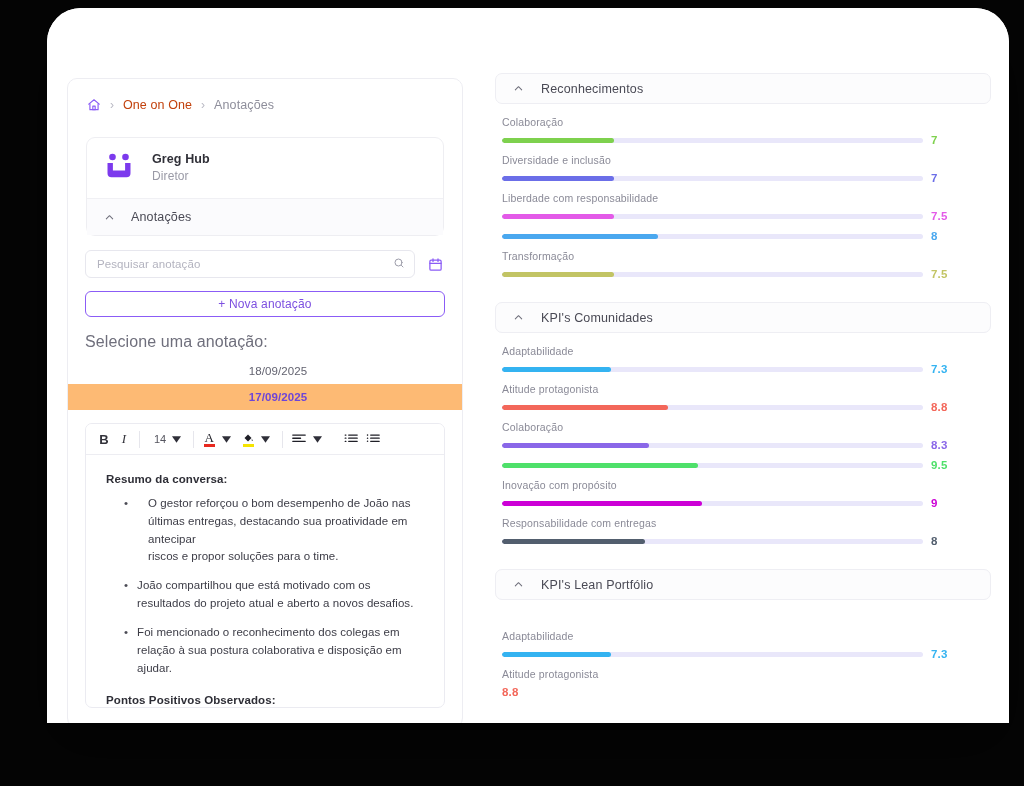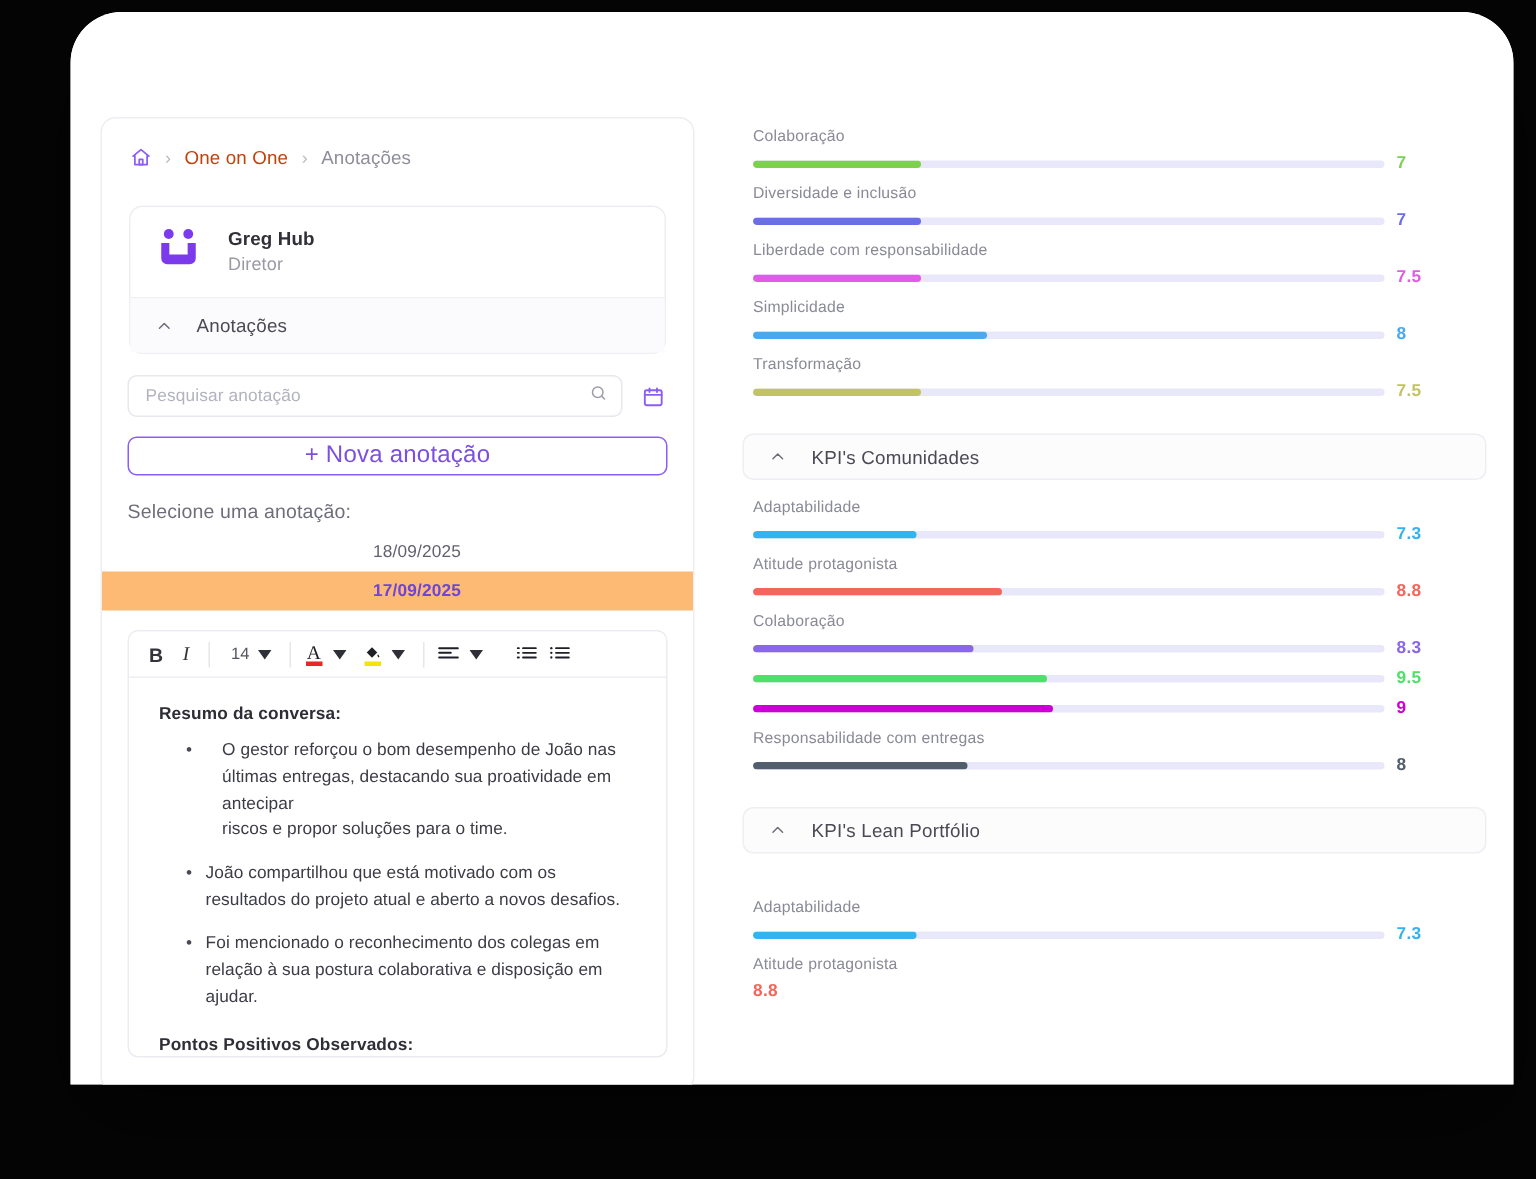--- a/index.html
+++ b/index.html
@@ -151,27 +151,27 @@
   .new-note-btn {
     display: block;
     margin: 13px 17px 0 17px;
     width: calc(100% - 34px);
     height: 26px;
     border: 1px solid #8b5cf6;
     border-radius: 6px;
     background: #fff;
     color: #7c4fe0;
     font-family: inherit;
-    font-size: 16px;
+    font-size: 12px;
     letter-spacing: .15px;
     cursor: pointer;
   }
 
   .select-label {
-    font-size: 13px;
+    font-size: 16px;
     color: #6f6f7c;
     padding: 16px 0 0 17px;
     letter-spacing: .1px;
   }
   .date-list { margin-top: 7px; text-align: center; }
   .date-item {
     padding: 7px 0 7px 26px;
     font-size: 11.5px;
     color: #62626f;
     letter-spacing: .1px;
@@ -468,20 +468,28 @@
               <p class="doc-h second">Pontos Positivos Observados:</p>
 
             </div>
           </div>
 
         </div>
       </div>
 
       <div class="col-right" id="kpi-column">
           <div class="kpi-section">
+            <div class="kpi-head">
+              <span class="chev">
+                <svg width="11" height="11" viewBox="0 0 24 24" fill="none" stroke="#6e6e7a" stroke-width="2.2" stroke-linecap="round" stroke-linejoin="round">
+                  <path d="M5 15l7-7 7 7"></path>
+                </svg>
+              </span>
+              <span class="kpi-head-title">Reconhecimentos</span>
+            </div>
             <div class="kpi-rows">
               <div class="kpi-row">
                 <div class="kpi-label">Colaboração</div>
                 <div class="kpi-bar-line">
                   <div class="kpi-track">
                     <div class="kpi-fill" style="width:26.5%;background:#7ed14e;"></div>
                   </div>
                   <div class="kpi-value" style="color:#7ed14e;">7</div>
                 </div>
               </div>
@@ -497,21 +505,20 @@
               <div class="kpi-row">
                 <div class="kpi-label">Liberdade com responsabilidade</div>
                 <div class="kpi-bar-line">
                   <div class="kpi-track">
                     <div class="kpi-fill" style="width:26.5%;background:#e35ae8;"></div>
                   </div>
                   <div class="kpi-value" style="color:#e35ae8;">7.5</div>
                 </div>
               </div>
               <div class="kpi-row">
-                <div class="kpi-label">Simplicidade</div>
                 <div class="kpi-bar-line">
                   <div class="kpi-track">
                     <div class="kpi-fill" style="width:37%;background:#4aa8ef;"></div>
                   </div>
                   <div class="kpi-value" style="color:#4aa8ef;">8</div>
                 </div>
               </div>
               <div class="kpi-row">
                 <div class="kpi-label">Transformação</div>
                 <div class="kpi-bar-line">
@@ -562,20 +569,21 @@
               </div>
               <div class="kpi-row">
                 <div class="kpi-bar-line">
                   <div class="kpi-track">
                     <div class="kpi-fill" style="width:46.5%;background:#4ee06a;"></div>
                   </div>
                   <div class="kpi-value" style="color:#4ee06a;">9.5</div>
                 </div>
               </div>
               <div class="kpi-row">
+                <div class="kpi-label">Inovação com propósito</div>
                 <div class="kpi-bar-line">
                   <div class="kpi-track">
                     <div class="kpi-fill" style="width:47.5%;background:#cc00d6;"></div>
                   </div>
                   <div class="kpi-value" style="color:#cc00d6;">9</div>
                 </div>
               </div>
               <div class="kpi-row">
                 <div class="kpi-label">Responsabilidade com entregas</div>
                 <div class="kpi-bar-line">

